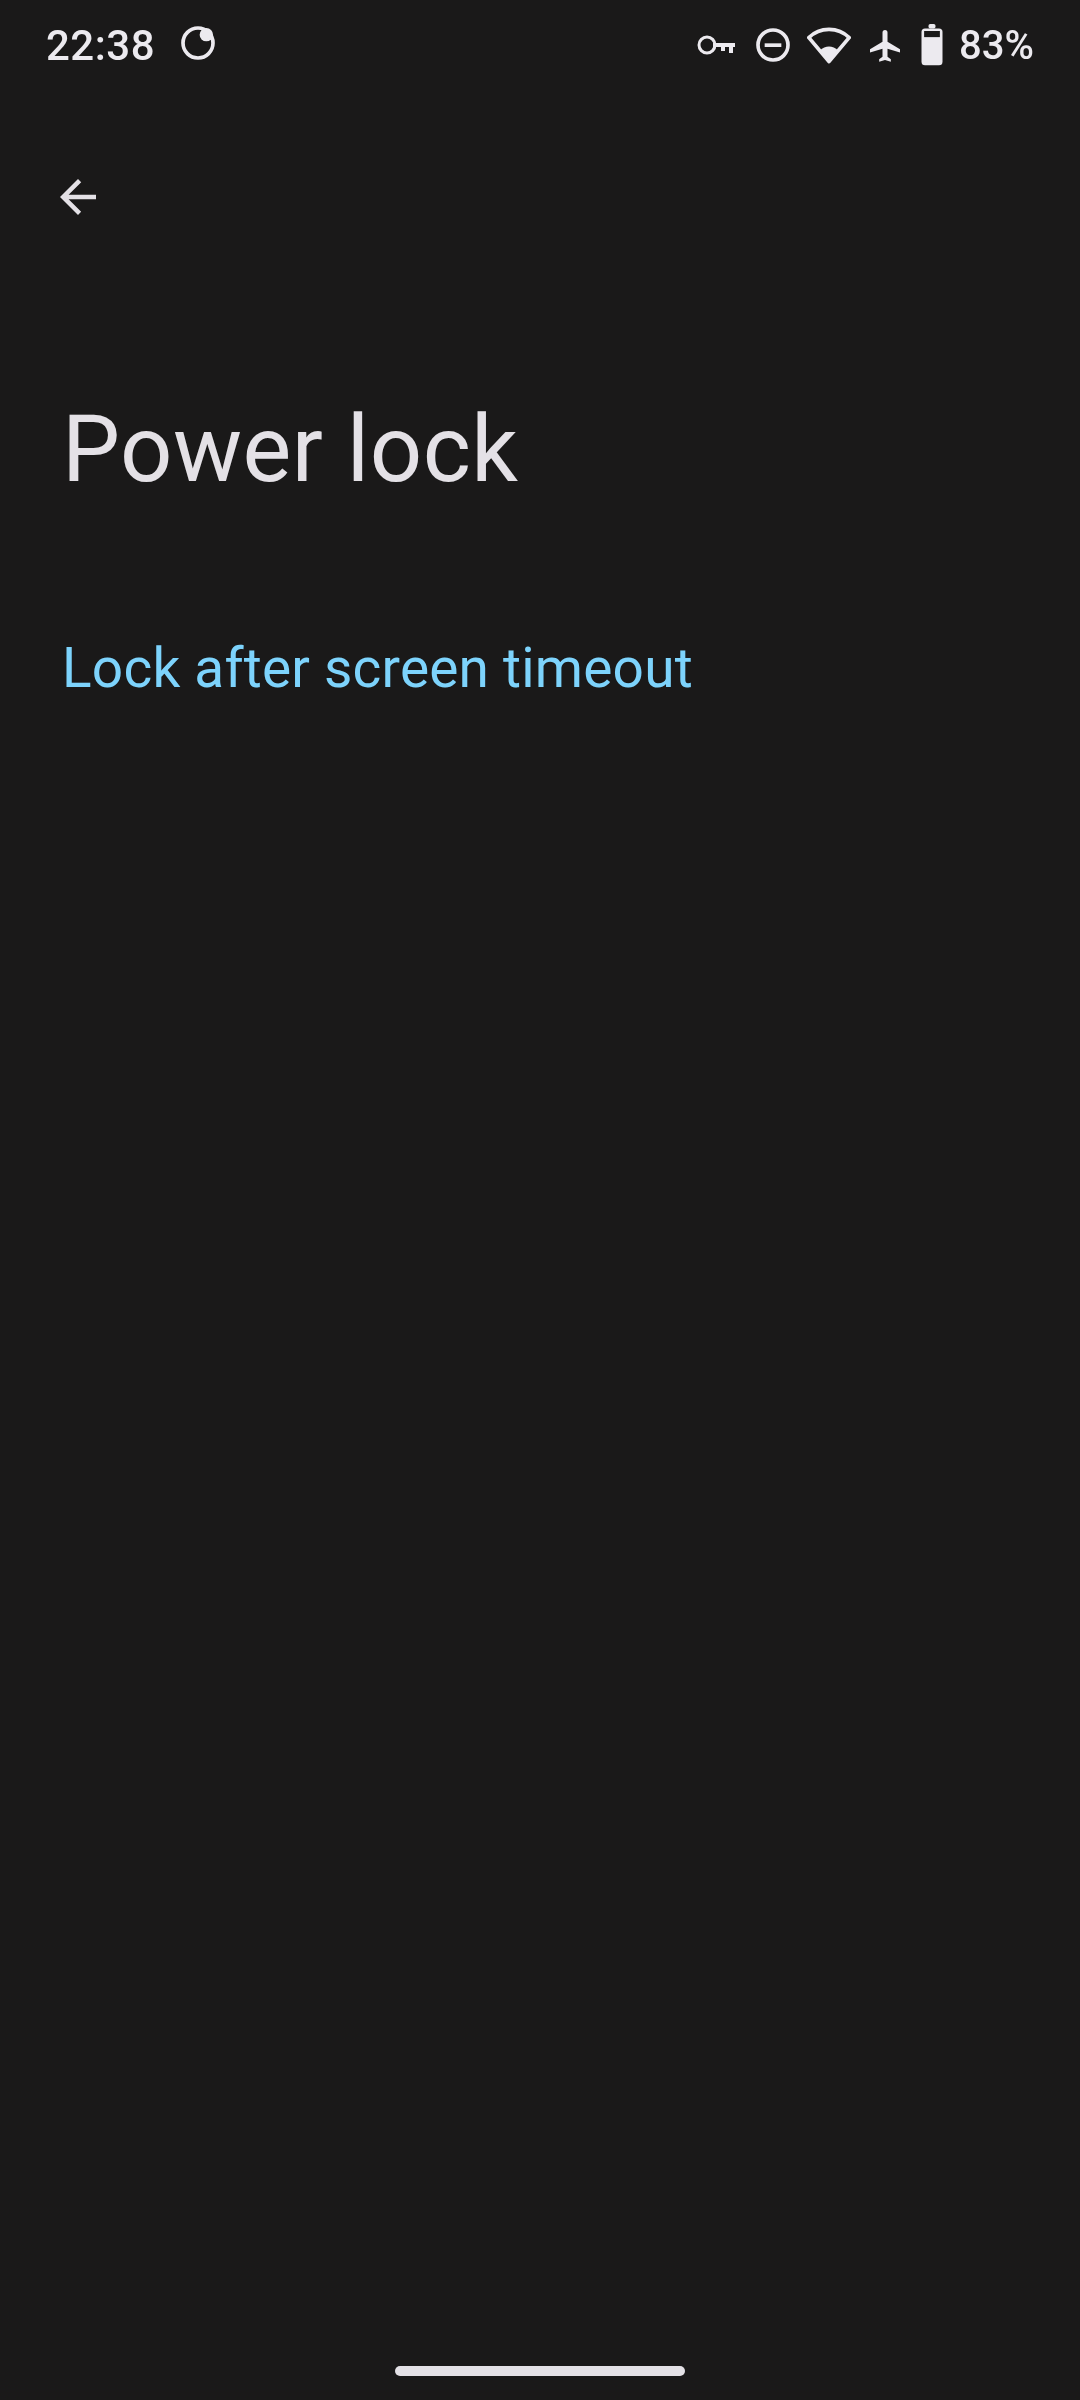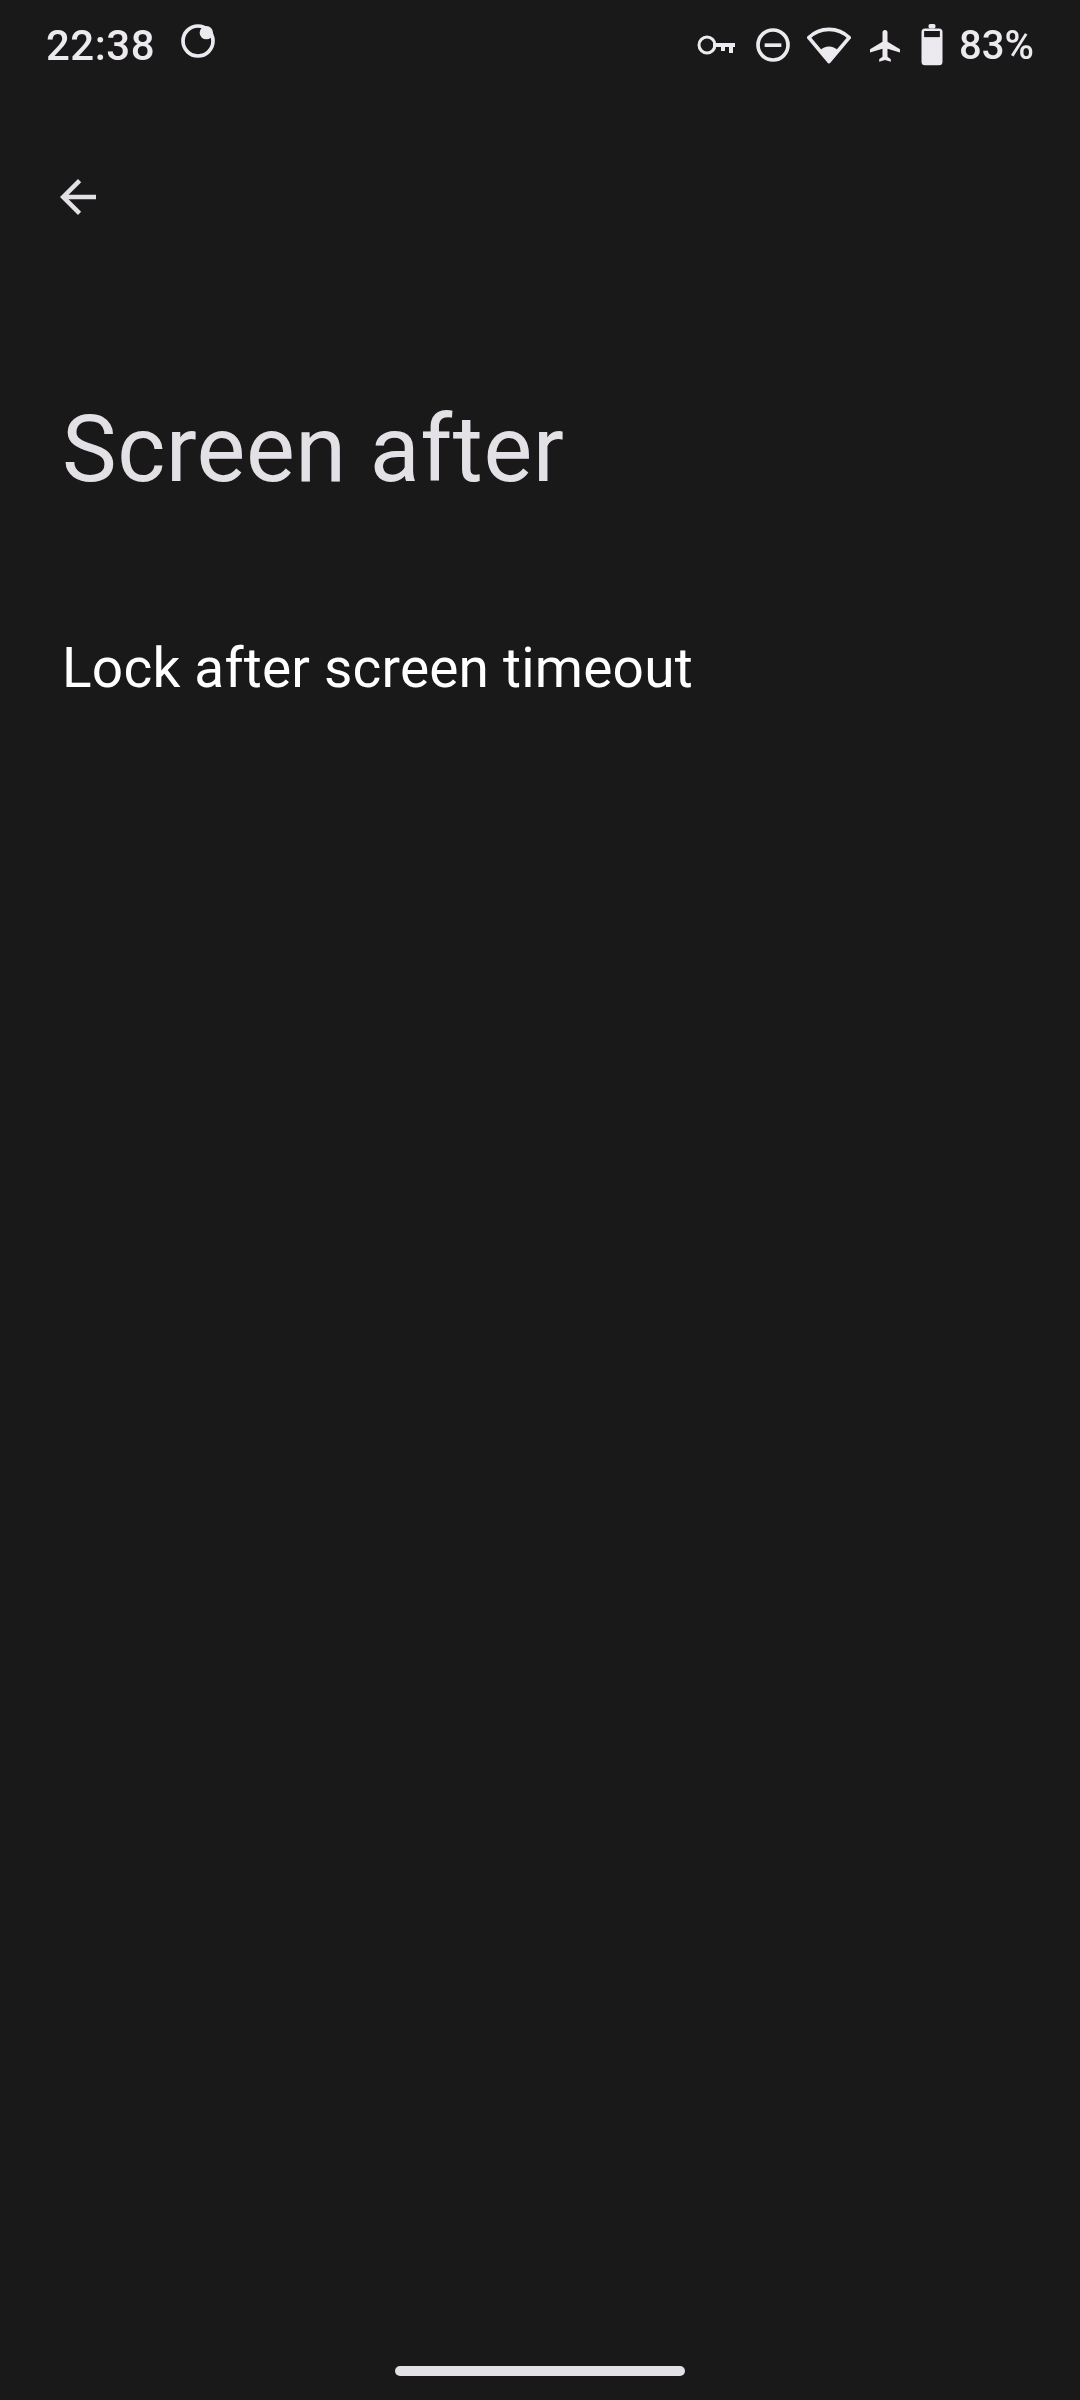--- a/index.html
+++ b/index.html
@@ -18,20 +18,21 @@
       top: 0; left: 0; right: 0;
       height: 90px;
       display: flex;
       align-items: center;
       justify-content: space-between;
       padding: 0 46px 0 46px;
       color: #e8e5ea;
     }
     .status-left {
       display: flex;
+      align-items: center;
       gap: 23px;
     }
     .status-time {
       font-size: 42px;
       font-weight: 500;
       letter-spacing: 0.5px;
       color: #eceaef;
     }
     .status-right {
       display: flex;
@@ -87,21 +88,21 @@
       gap: 24px;
     }
     .item-texts {
       display: flex;
       flex-direction: column;
       gap: 6px;
     }
     .item-title {
       font-size: 55px;
       font-weight: 400;
-      color: #ffffff;
+      color: #7dd3fc;
       letter-spacing: 0.2px;
     }
     .item-sub {
       font-size: 41px;
       font-weight: 400;
       color: #a09fa4;
       letter-spacing: 0.2px;
     }
 
     
@@ -187,21 +188,21 @@
 <div class="app-bar">
   <button class="back-btn">
     <span>
       <svg width="54" height="54" viewBox="0 0 24 24" fill="#e4e1e6">
         <path d="M20 11H7.83l5.6-5.6L12 4l-8 8 8 8 1.4-1.4L7.83 13H20z"></path>
       </svg>
     </span>
   </button>
 </div>
 
-<h1 class="page-title">Screen after</h1>
+<h1 class="page-title">Power lock</h1>
 
 <div class="list">
 
   <div class="item">
     <div class="item-texts">
       <div class="item-title">Lock after screen timeout</div>
     </div>
   </div>
 
   <div style="height:28px"></div>

